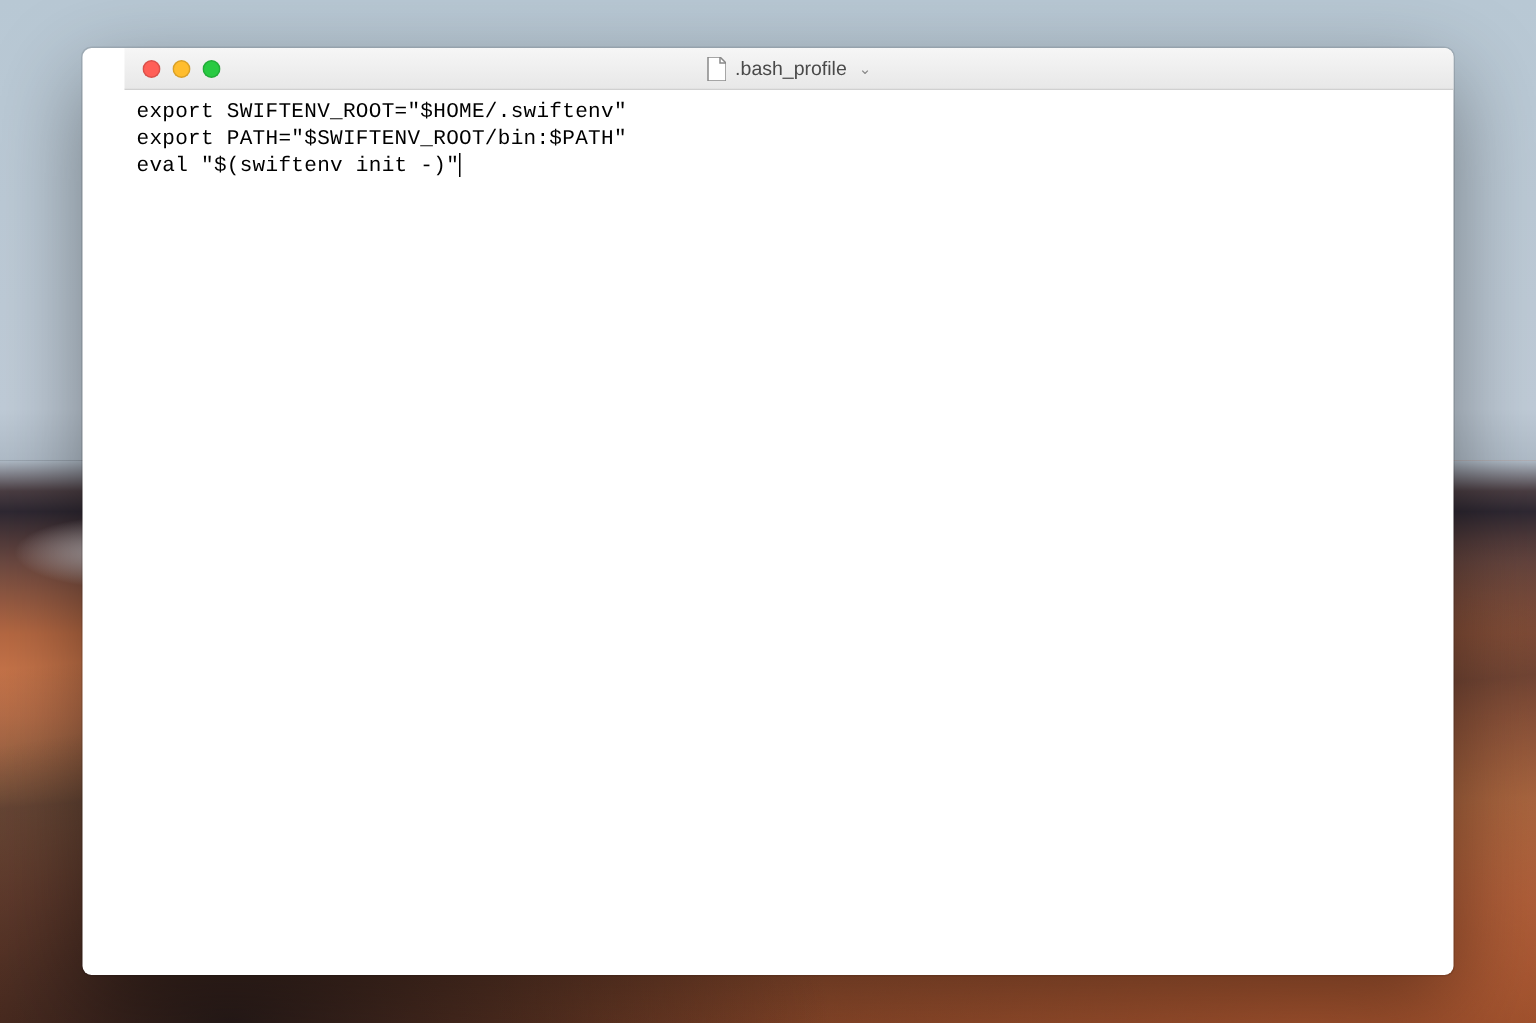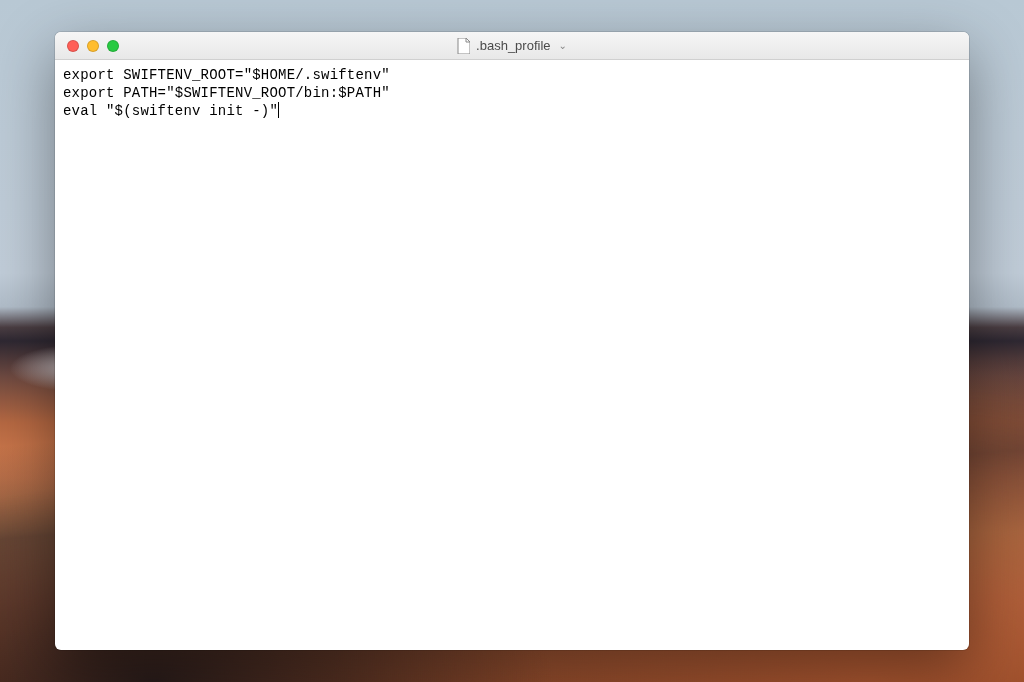--- a/index.html
+++ b/index.html
@@ -76,20 +76,21 @@
       top: 32px;
       left: 55px;
       width: 914px;
       height: 618px;
       background: #ffffff;
       border-radius: 6px;
       box-shadow: 0 20px 60px rgba(0,0,0,0.4), 0 0 0 1px rgba(0,0,0,0.1);
       overflow: hidden;
       display: flex;
       flex-direction: column;
+      padding-left: 28px;
     }
 
     .titlebar {
       height: 28px;
       background: linear-gradient(to bottom, #f6f6f6 0%, #e8e8e8 100%);
       border-bottom: 1px solid #d0d0d0;
       display: flex;
       align-items: center;
       position: relative;
       flex-shrink: 0;

